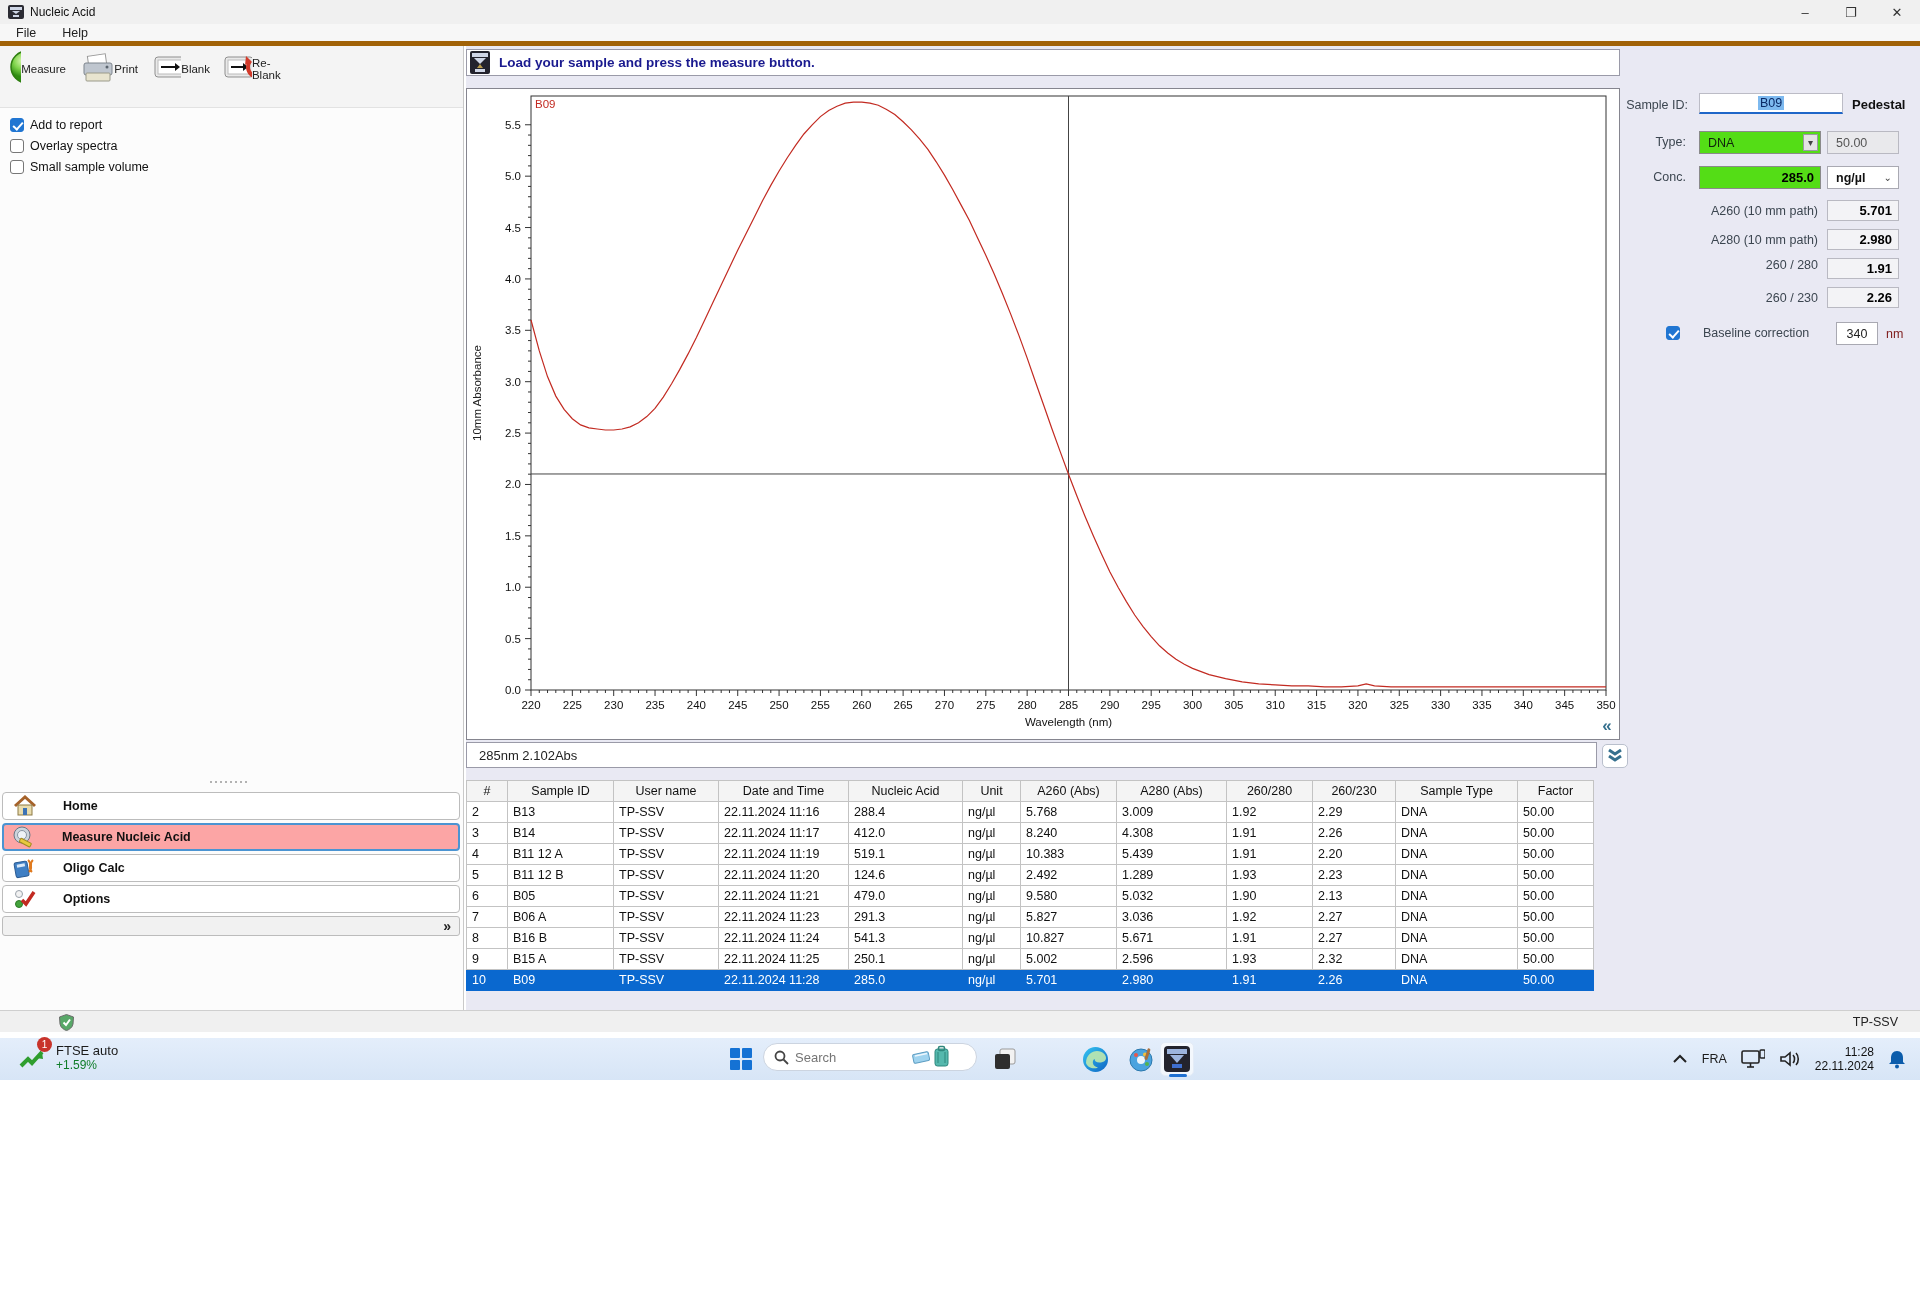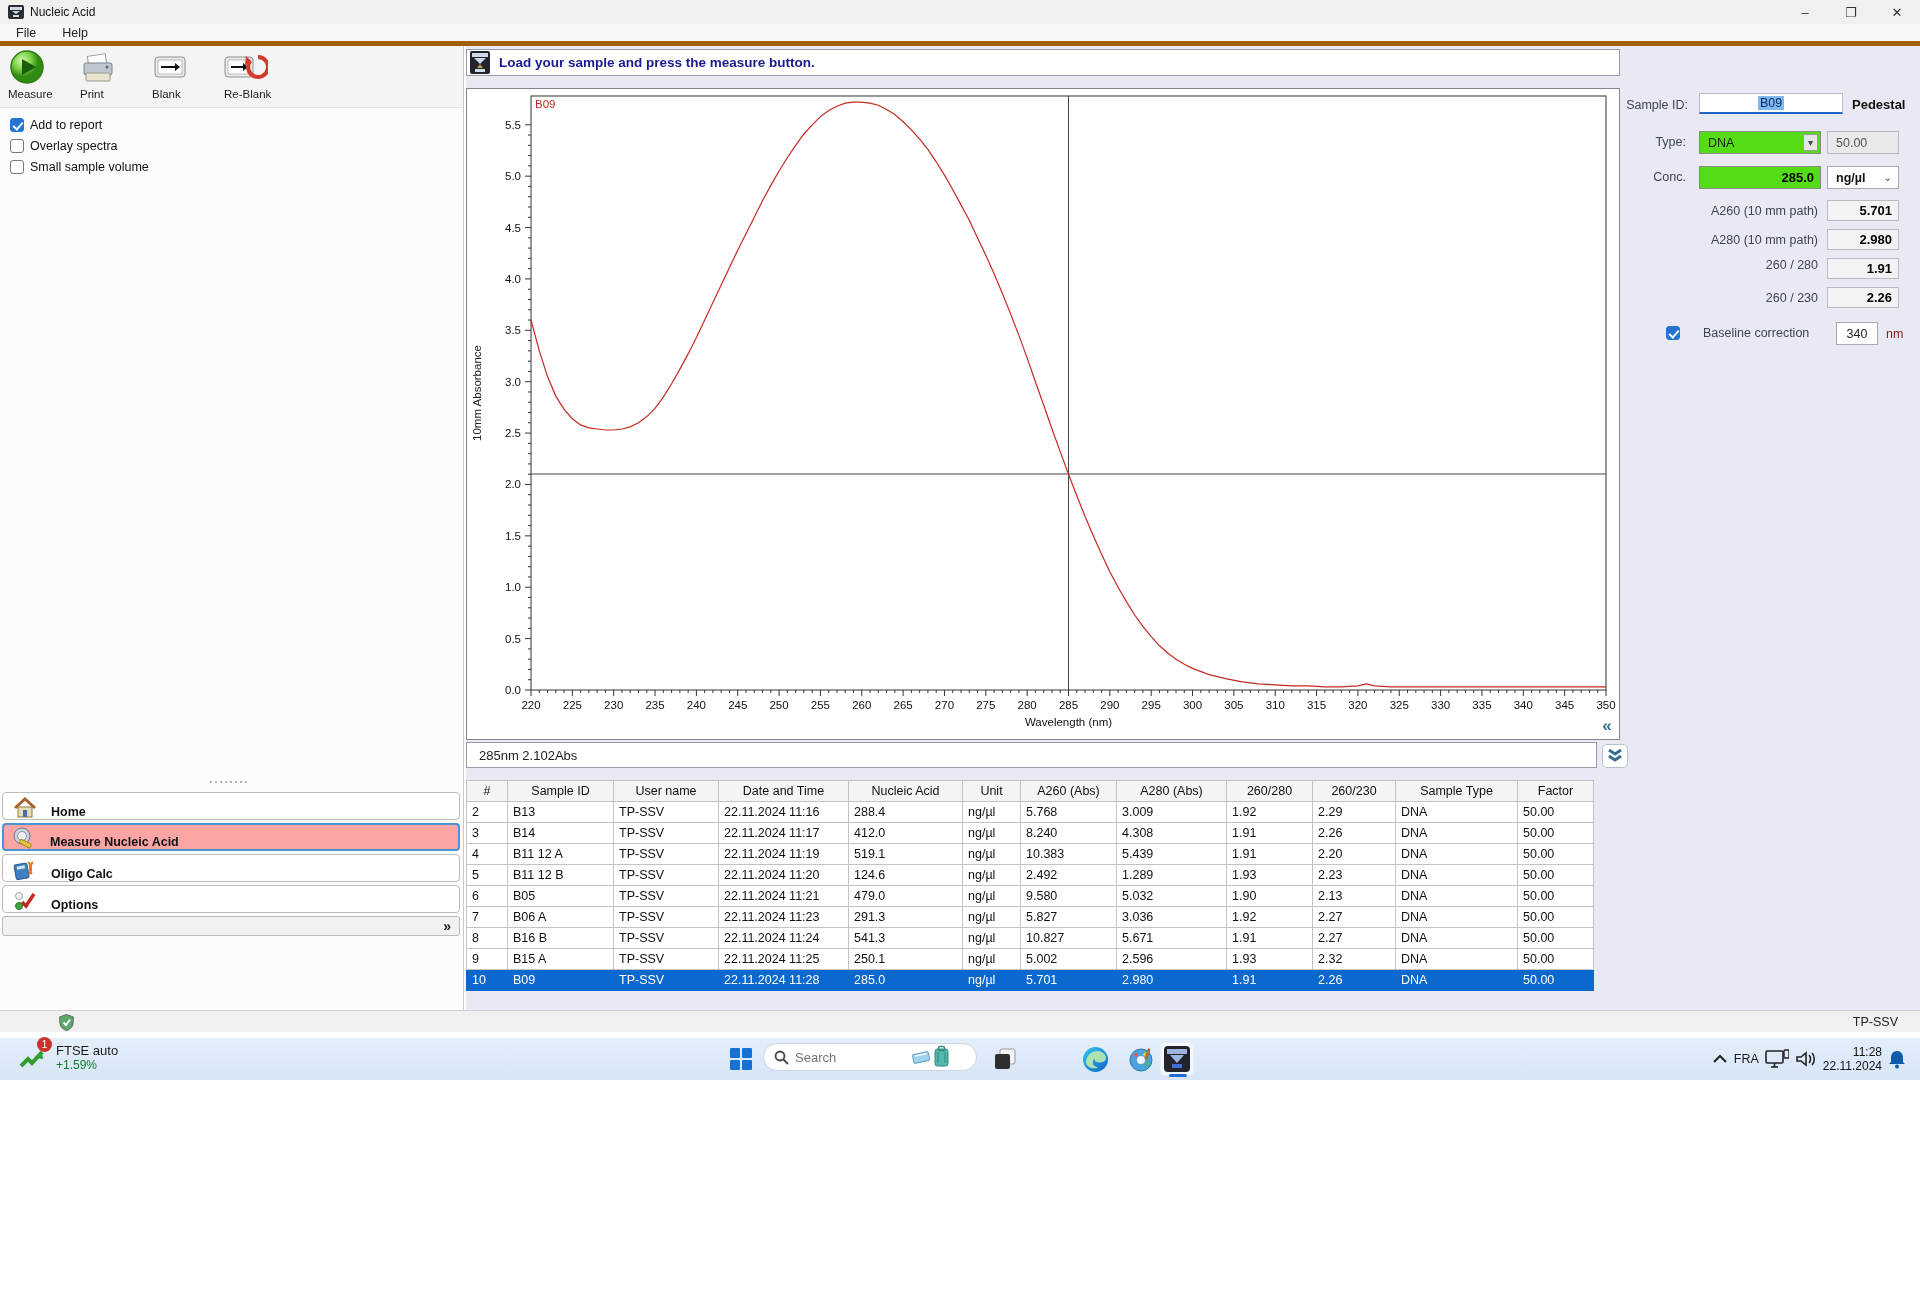--- a/index.html
+++ b/index.html
@@ -11,32 +11,32 @@
   .titlebar { left:0; top:0; width:1920px; height:24px; background:#f0f0f0; display:flex; align-items:center; }
   .apptitle { font-size:12px; color:#111; margin-left:6px; }
   .wincontrols { position:absolute; right:0; top:0; height:24px; display:flex; }
   .winbtn { width:46px; height:24px; display:flex; align-items:center; justify-content:center; font-size:13px; color:#333; }
   .menubar { left:0; top:24px; width:1920px; height:22px; background:#f7f7f7; border-bottom:5px solid #a16207; display:flex; align-items:center; gap:26px; padding-left:16px; }
   .menuitem { font-size:12.5px; color:#222; }
 
   
   .leftpanel { left:0; top:46px; width:464px; height:964px; background:#fcfcfc; border-right:1px solid #c9c9c9; }
   .toolbar { position:absolute; left:0; top:0; width:463px; height:62px; background:#f4f4f4; border-bottom:1px solid #e2e2e2; display:flex; align-items:flex-start; padding:3px 0 0 8px; gap:14px; }
-  .toolbtn { display:flex; flex-direction:column; align-items:flex-start; width:58px; }
+  .toolbtn { display:flex; flex-direction:row; align-items:center; width:58px; }
   .toolbtn .lab { font-size:11.5px; color:#222; margin-top:1px; }
   .chk-row { position:absolute; left:10px; display:flex; align-items:center; gap:6px; height:16px; }
   .chk { width:14px; height:14px; border-radius:3px; border:1px solid #777; background:#fff; position:relative; }
   .chk.on { background:#2176d2; border-color:#2176d2; }
   .chk.on::after { content:""; position:absolute; left:4px; top:1px; width:4px; height:8px; border:solid #fff; border-width:0 2px 2px 0; transform:rotate(42deg); }
   .chk-lab { font-size:12.5px; color:#111; }
   .splitdots { position:absolute; left:210px; top:735px; width:44px; height:4px; display:flex; gap:3px; }
   .splitdots i { width:2px; height:2px; background:#9a9a9a; border-radius:50%; }
 
   .nav { position:absolute; left:2px; top:746px; width:458px; }
-  .navitem { height:28px; margin-bottom:3px; background:#fff; border:1px solid #bcbcbc; border-radius:4px; display:flex; align-items:flex-end; padding-left:10px; gap:14px; }
+  .navitem { height:28px; margin-bottom:3px; background:#fff; border:1px solid #bcbcbc; border-radius:4px; display:flex; align-items:center; padding-left:10px; gap:26px; }
   .navitem.sel { background:#fca5a5; border:2px solid #4b94d2;padding-left:8px; }
   .navlab { font-size:12.5px; font-weight:bold; color:#111; }
   .navfooter { height:20px; margin-top:2px; background:#f1f1f1; border:1px solid #bcbcbc; border-radius:3px; display:flex; align-items:center; justify-content:flex-end; padding-right:8px; }
   .navfooter span { font-size:14px; font-weight:bold; color:#222; line-height:10px; }
 
   
   .rightpanel { left:466px; top:46px; width:1454px; height:964px; background:#e9e9f3; }
   .msgstrip { position:absolute; left:0px; top:3px; width:1154px; height:27px; background:#fff; border:1px solid #9a9aa8; display:flex; align-items:center; gap:8px; padding-left:2px; }
   .msgtext { font-size:13.5px; font-weight:bold; color:#1a1a8f; }
   .chartbox { position:absolute; left:0px; top:42px; width:1154px; height:652px; background:#fff; border:1px solid #85858f; }
@@ -67,21 +67,21 @@
   
   .taskbar { left:0; top:1038px; width:1920px; height:42px; background:linear-gradient(#e4eefb,#d7e5f6); }
   .widget { position:absolute; left:18px; top:4px; display:flex; align-items:center; gap:8px; }
   .widget .t1 { font-size:13px; color:#1b1b1b; }
   .widget .t2 { font-size:12px; color:#0f7d28; }
   .searchpill { position:absolute; left:763px; top:5px; width:214px; height:28px; background:#fff; border:1px solid #ccd4e0; border-radius:14px; display:flex; align-items:center; padding:0 6px 0 10px; gap:6px; }
   .searchpill input { border:none; outline:none; font-size:13px; color:#555; width:110px; background:transparent; font-family:"Liberation Sans",sans-serif; }
   .tbicon { position:absolute; top:4px; width:34px; height:34px; display:flex; align-items:center; justify-content:center; border-radius:5px; }
   .tbicon.active { background:rgba(255,255,255,.65); border:1px solid #e4ecf7; }
   .tbicon.active::after { content:""; position:absolute; bottom:-2px; left:8px; width:18px; height:3px; border-radius:2px; background:#1f6fd0; }
-  .tray { position:absolute; right:0; top:0; height:42px; display:flex; align-items:center; gap:6px; padding-right:14px; }
+  .tray { position:absolute; right:0; top:0; height:42px; display:flex; align-items:center; gap:14px; padding-right:14px; }
   .traytext { font-size:12.5px; color:#1b1b1b; }
   .clock { text-align:right; font-size:12px; color:#111; line-height:14px; }
 
   svg text { font-family:"Liberation Sans",sans-serif; }
 </style>
 </head>
 <body>
 
 <div class="screen">
 

